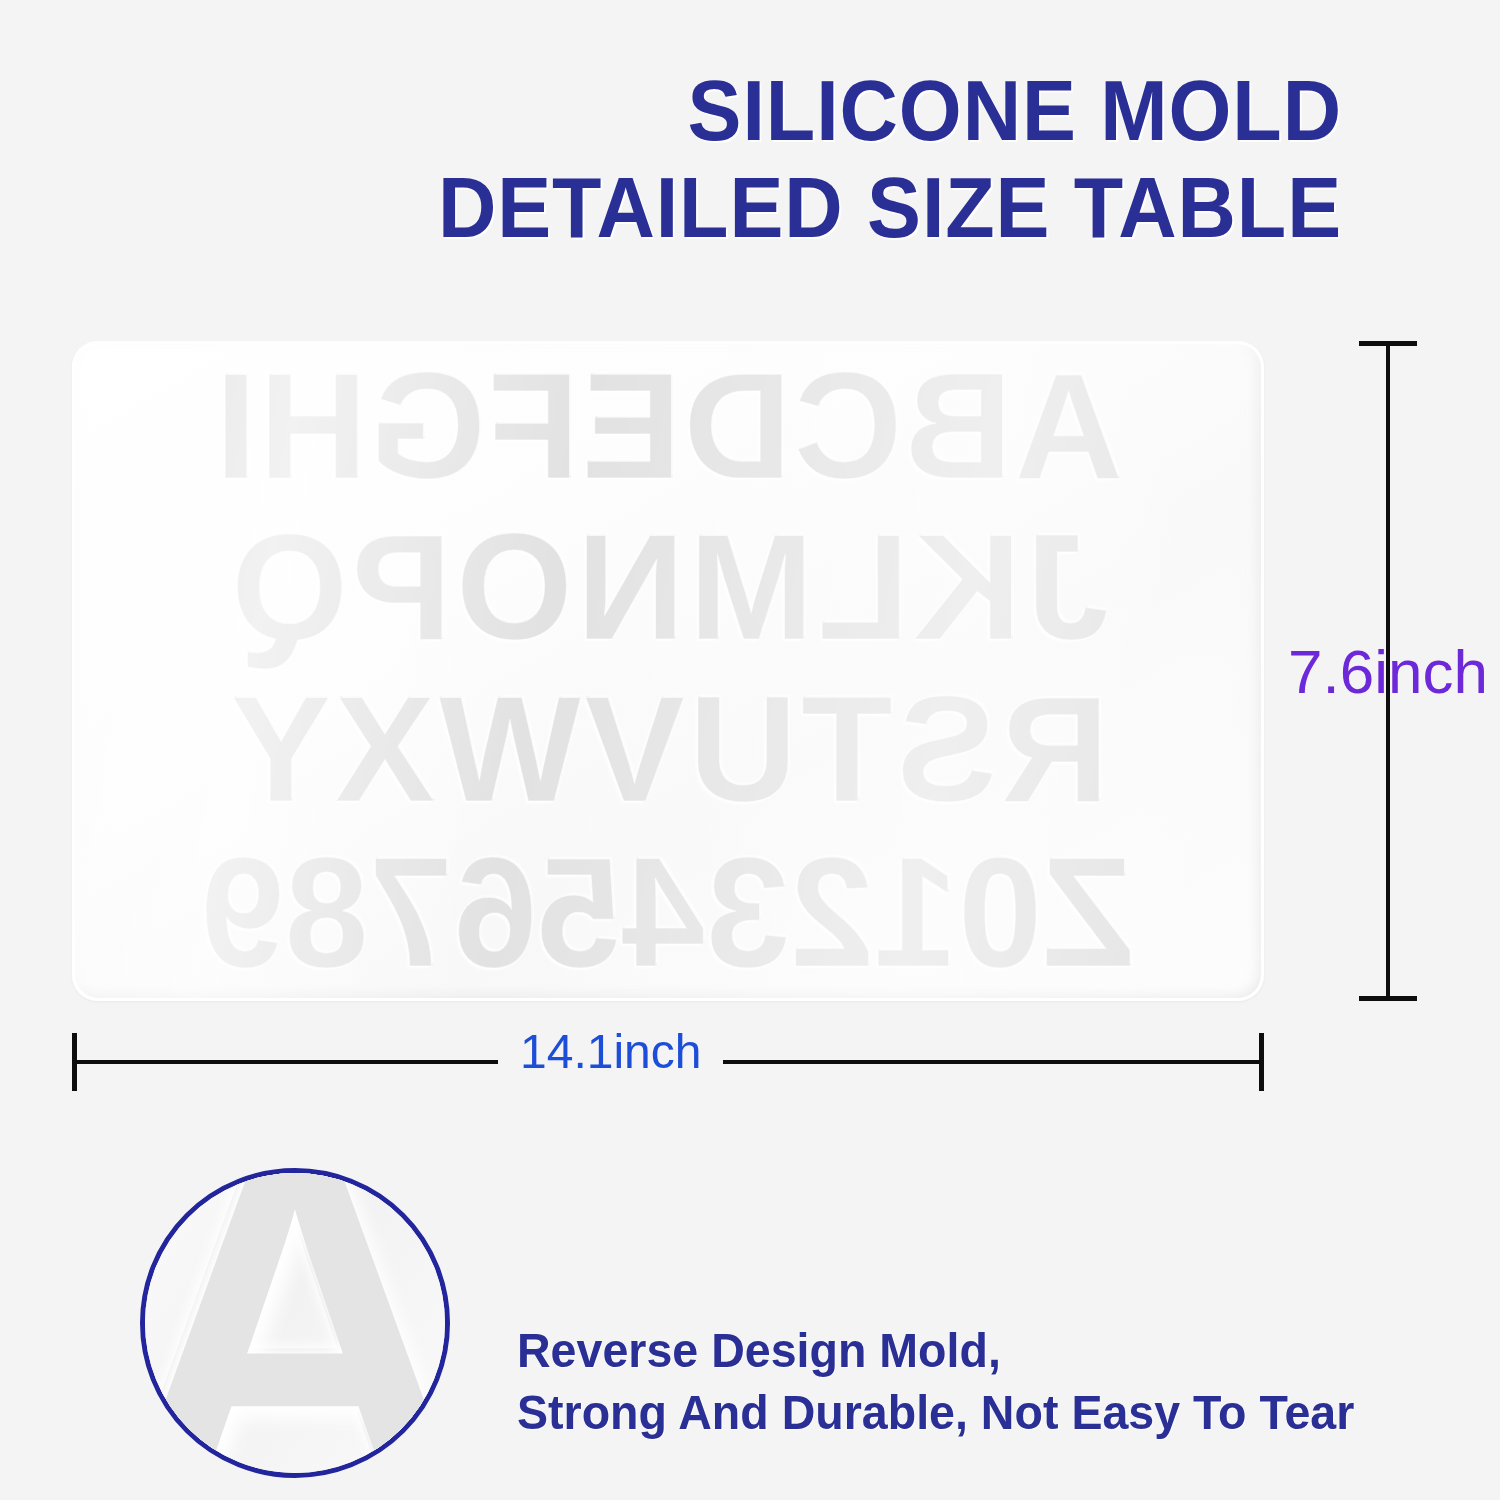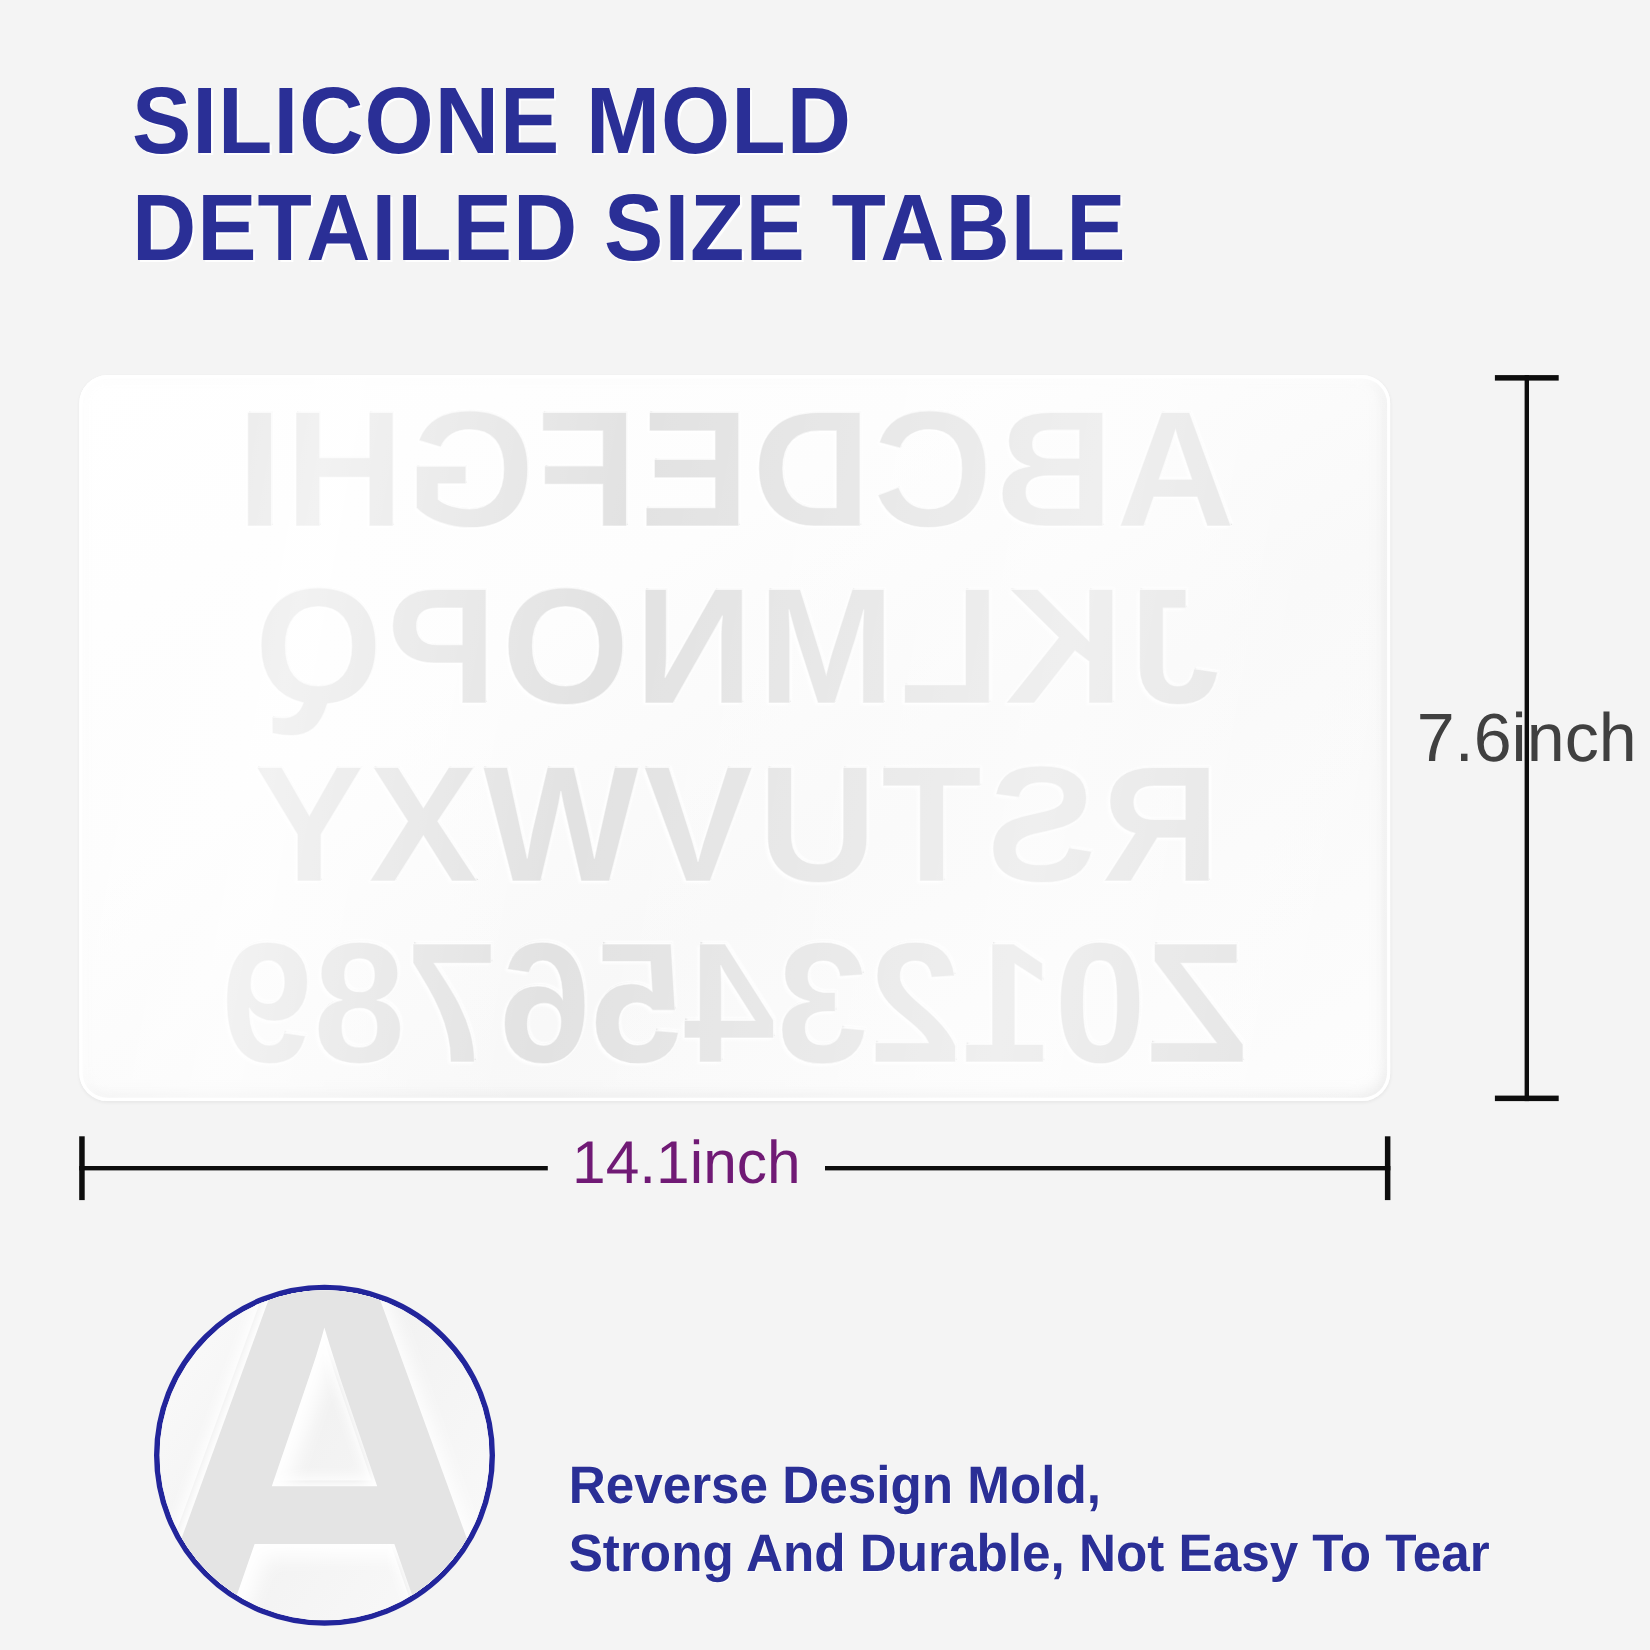--- a/index.html
+++ b/index.html
@@ -23,20 +23,21 @@
     height: 1500px;
     background: #f4f4f4;
   }
 
   
   .title-block {
     position: absolute;
     left: 120px;
     top: 62px;
     width: 1300px;
+    text-align: right;
   }
   .title-line {
     font-family: "Liberation Sans Narrow", "Liberation Sans", sans-serif;
     font-weight: bold;
     font-size: 86px;
     line-height: 97px;
     letter-spacing: 1px;
     color: #2a2f96;
     white-space: nowrap;
     text-shadow: 2px 2px 0 rgba(255,255,255,0.85);
@@ -152,21 +153,21 @@
   }
   .dim-v .cap-top { top: 0; }
   .dim-v .cap-bottom { bottom: 0; }
 
   .dim-v-label {
     position: absolute;
     left: 1288px;
     top: 636px;
     font-size: 62px;
     font-weight: normal;
-    color: #404040;
+    color: #6d28d9;
     letter-spacing: 0px;
     white-space: nowrap;
   }
 
   .dim-h {
     position: absolute;
     left: 72px;
     top: 1060px;
     width: 1192px;
     height: 2px;
@@ -188,22 +189,22 @@
   }
   .dim-h .cap-left { left: 0; }
   .dim-h .cap-right { right: 0; }
 
   .dim-h-label {
     position: absolute;
     left: 498px;
     top: 1024px;
     background: #f4f4f4;
     padding: 0 22px;
-    font-size: 55px;
-    color: #701a75;
+    font-size: 48px;
+    color: #1d4ed8;
     white-space: nowrap;
   }
 
   
   .detail-circle {
     position: absolute;
     left: 140px;
     top: 1168px;
     width: 300px;
     height: 300px;

